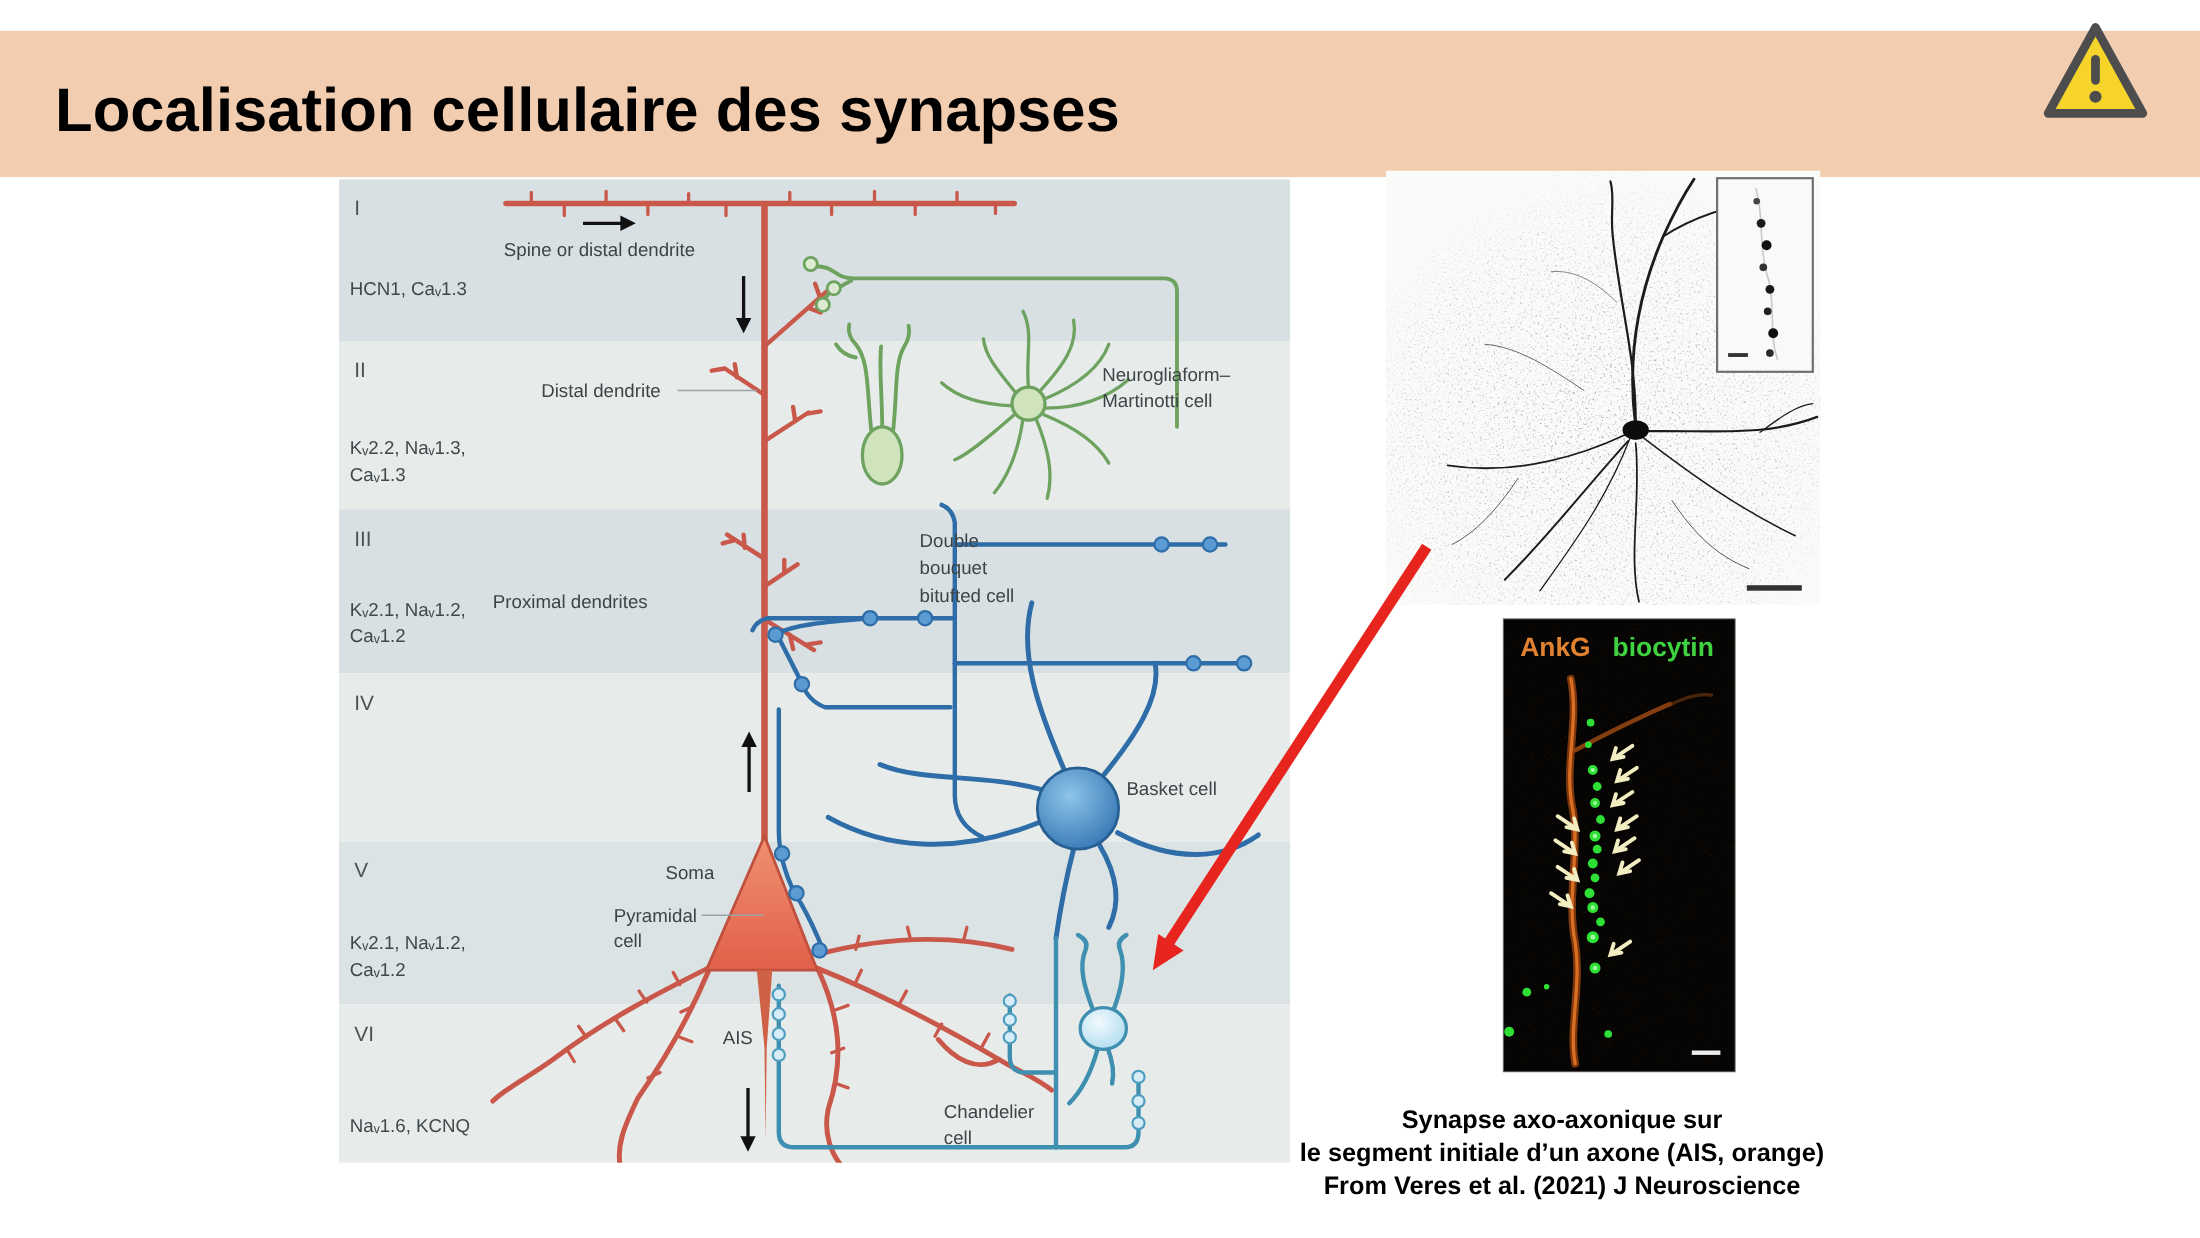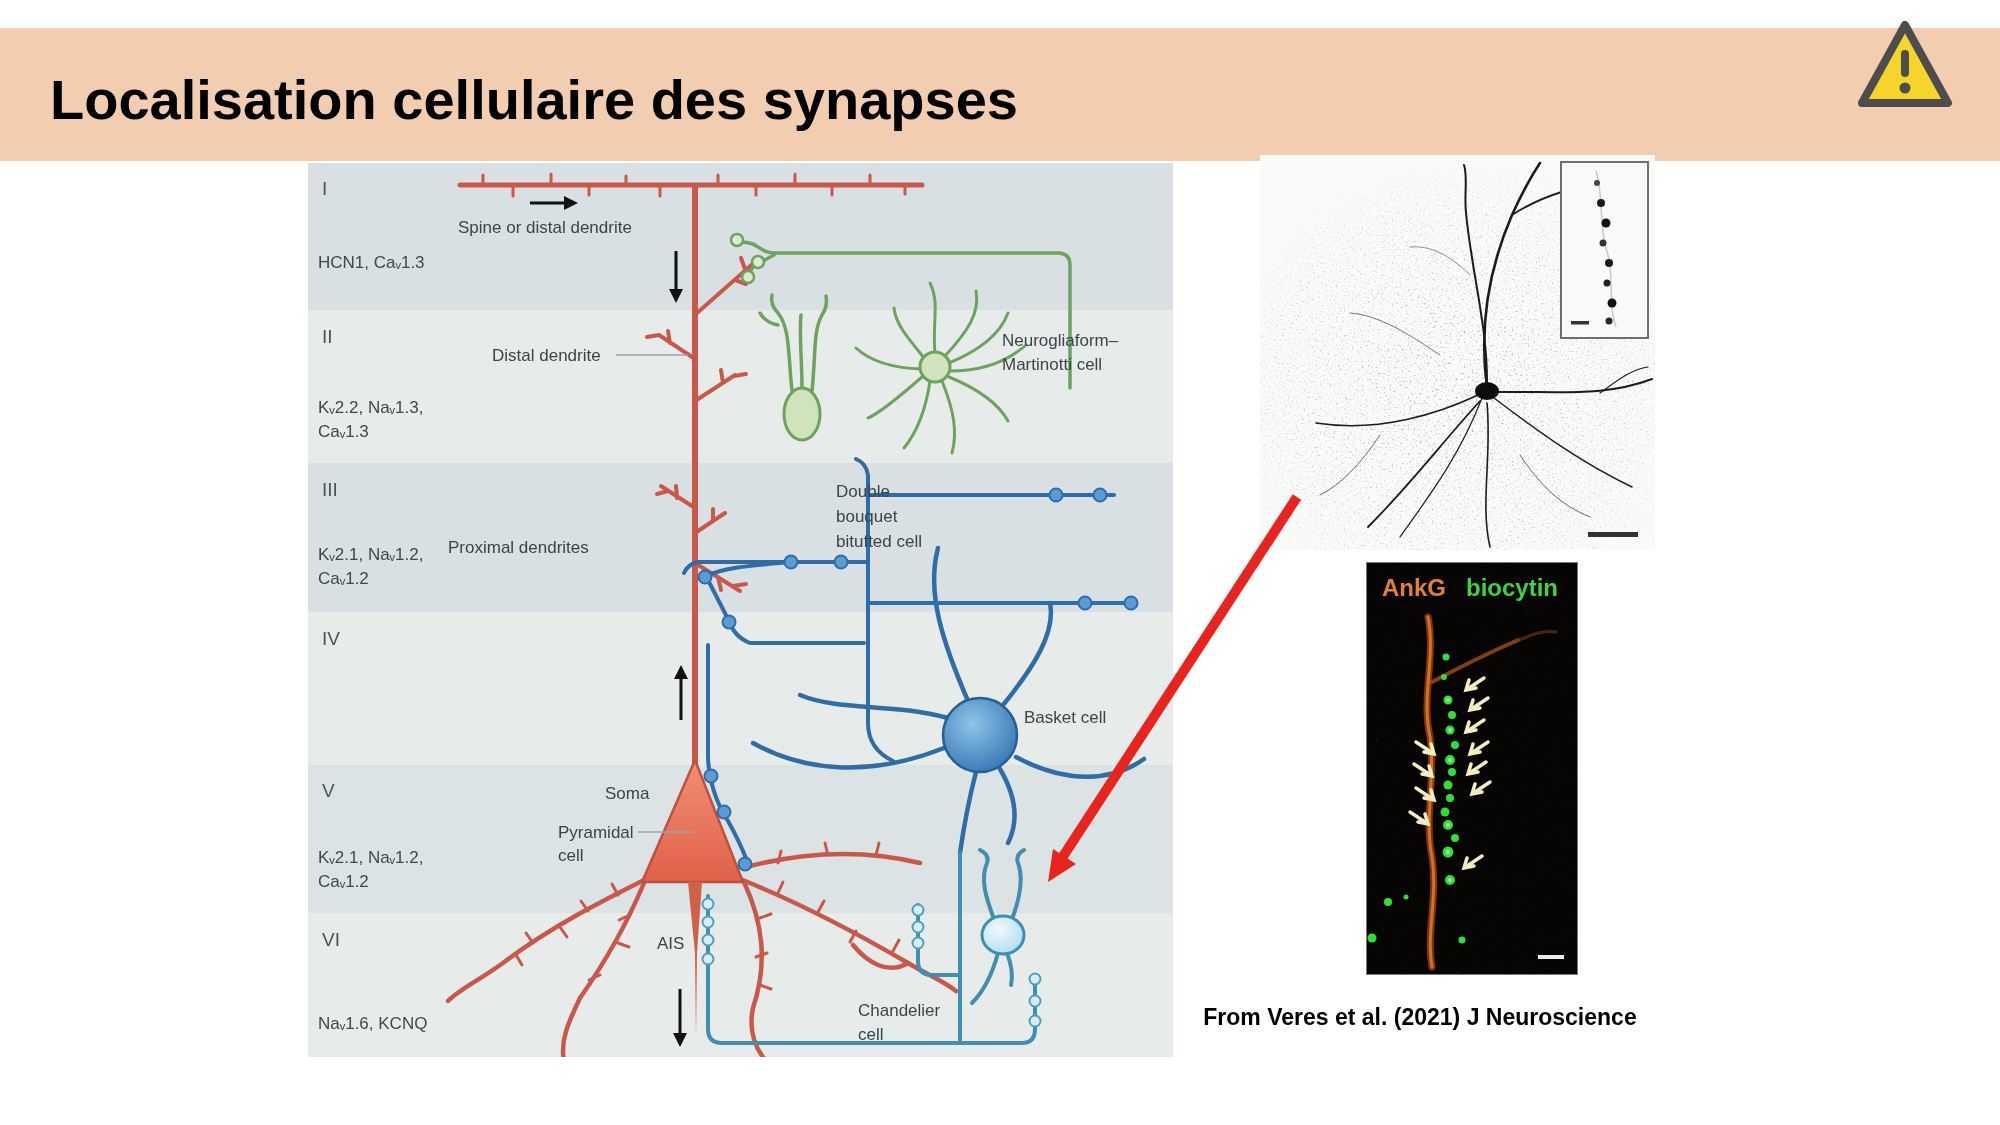--- a/index.html
+++ b/index.html
@@ -364,16 +364,18 @@
     <text x="16" y="34" font-size="24" font-weight="bold" fill="#e0822f">AnkG</text>
     <text x="100" y="34" font-size="24" font-weight="bold" fill="#3fd43f">biocytin</text>
   </svg>
 
   <svg class="overlay" width="2000" height="1125" viewBox="0 0 2000 1125">
     <line x1="1297" y1="497" x2="1062" y2="858" stroke="#e8241f" stroke-width="10"></line>
     <polygon points="1048,882 1053,849 1076,864" fill="#e8241f"></polygon>
   </svg>
 
   <div class="caption">
+    <div>Synapse axo-axonique sur</div>
+    <div>le segment initiale d’un axone (AIS, orange)</div>
     <div>From Veres et al. (2021) J Neuroscience</div>
   </div>
 
 </div>
 
 </body></html>

